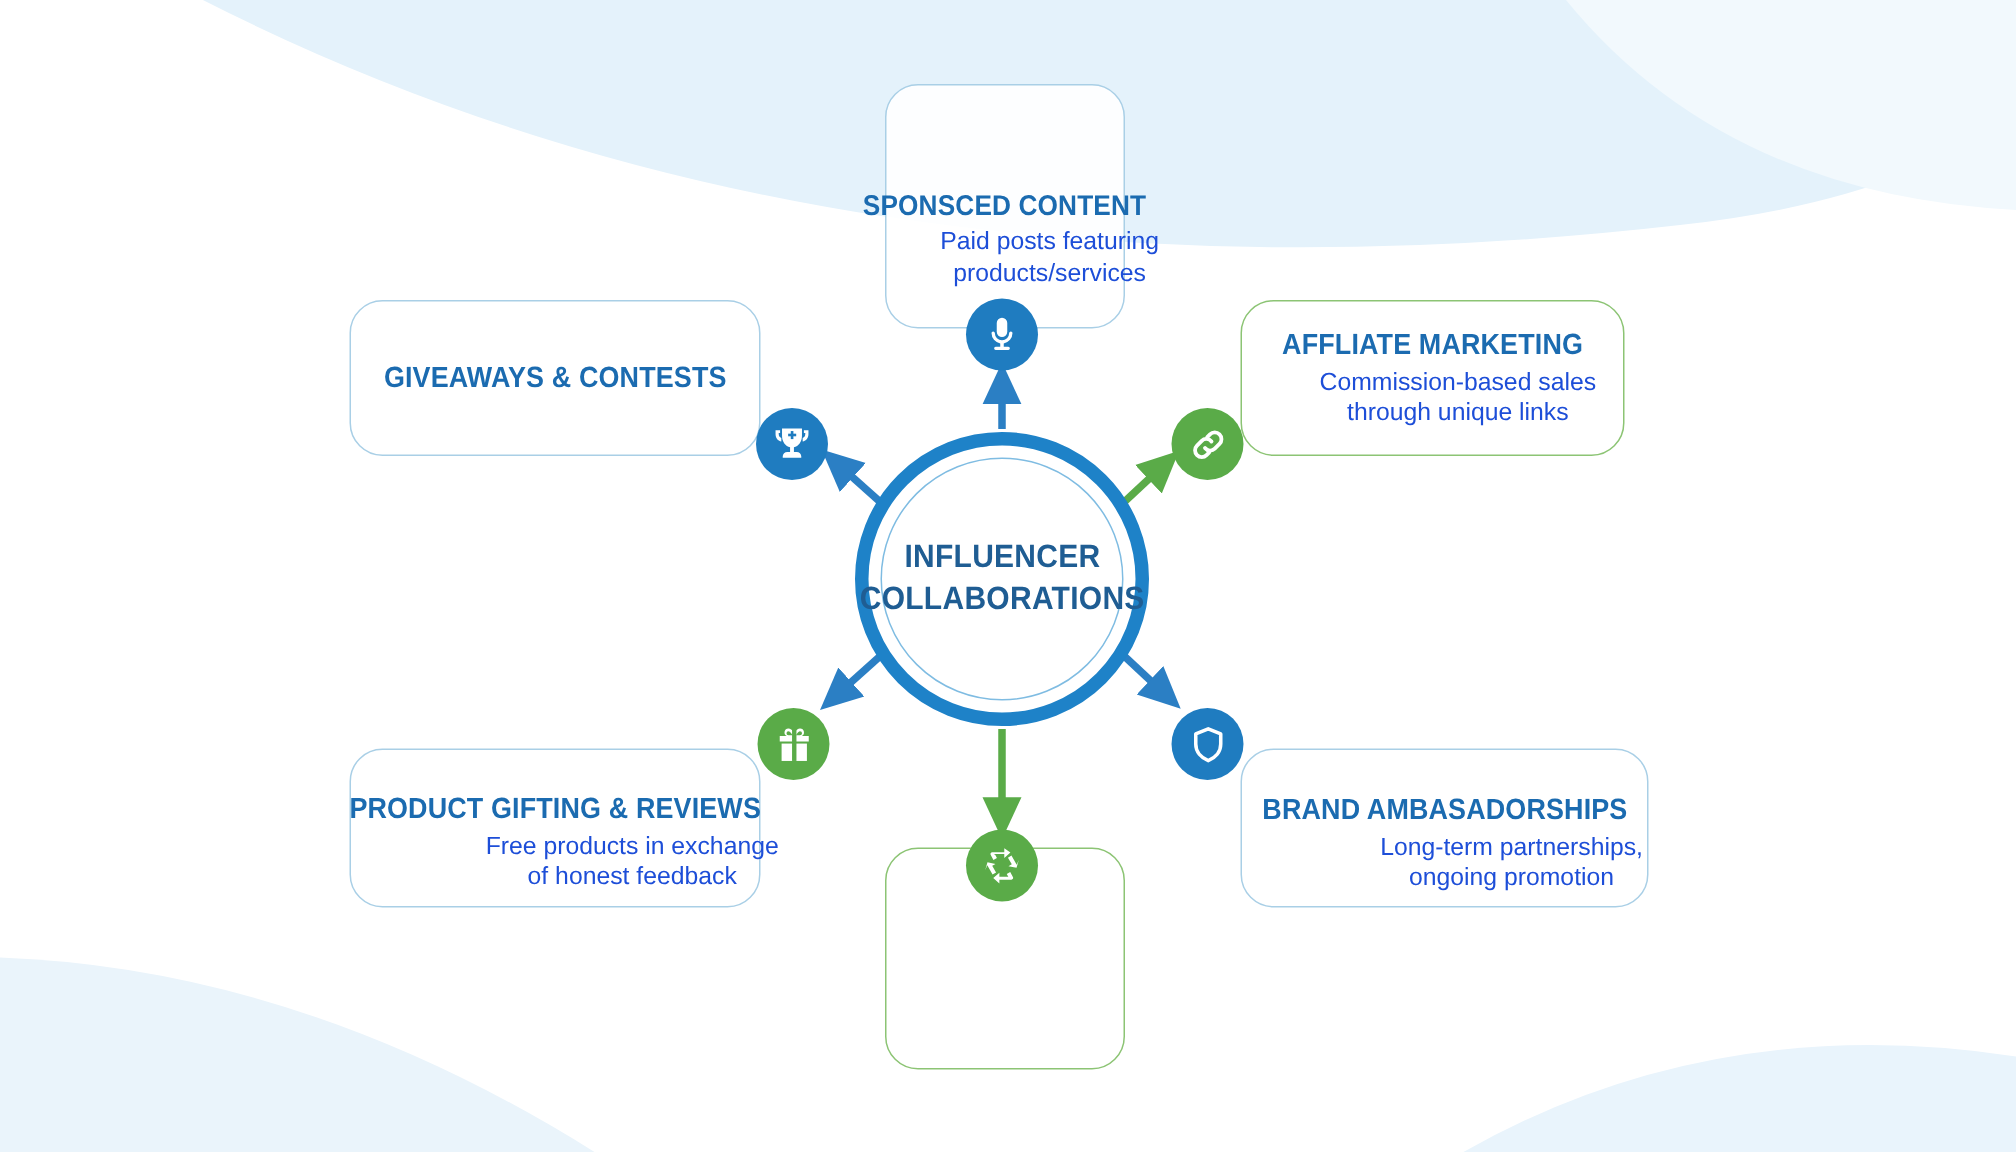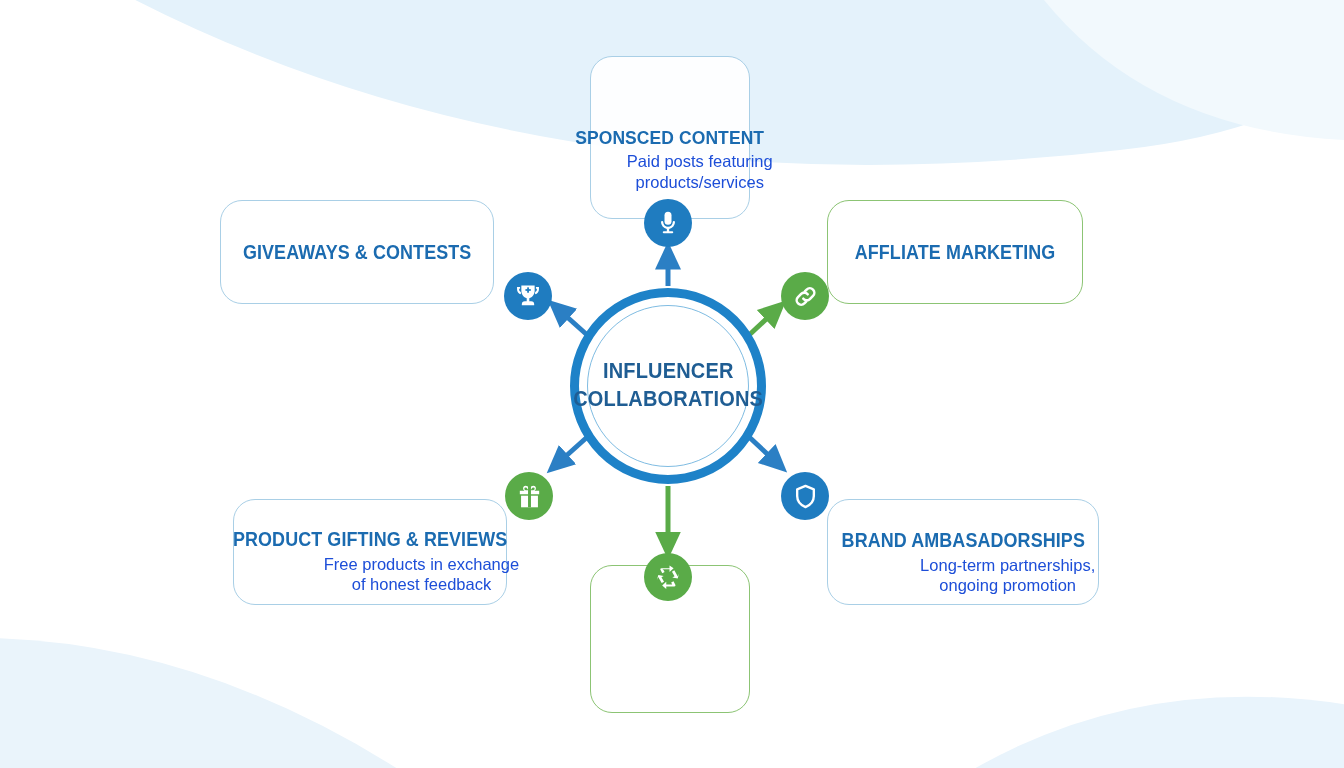--- a/index.html
+++ b/index.html
@@ -64,21 +64,21 @@
     font-size: 16.5px;
     color: #1d4ed8;
     text-align: center;
     line-height: 1.26;
     margin-top: 3px;
     white-space: pre-line;
   }
 
   
   #card-sponsored      { left: 590px; top: 56px;  width: 160px; height: 163px; }
-  #card-giveaways      { left: 220px; top: 200px; width: 274px; height: 104px; }
+  #card-giveaways      { left: 233px; top: 200px; width: 274px; height: 104px; }
   #card-affiliate      { left: 827px; top: 200px; width: 256px; height: 104px; }
   #card-gifting        { left: 233px; top: 499px; width: 274px; height: 106px; }
   #card-ambassadorship { left: 827px; top: 499px; width: 272px; height: 106px; }
   #card-bottom         { left: 590px; top: 565px; width: 160px; height: 148px; }
 
   
   #card-sponsored .card-title { font-size: 19px; }
   #card-sponsored .inner { margin-top: 44px; }
   #card-giveaways .inner,
   #card-affiliate .inner { margin-top: 2px; }
@@ -194,20 +194,22 @@
 
   <div class="card blue" id="card-giveaways">
     <div class="inner">
       <div class="card-title">GIVEAWAYS &amp; CONTESTS</div>
     </div>
   </div>
 
   <div class="card green" id="card-affiliate">
     <div class="inner">
       <div class="card-title">AFFLIATE MARKETING</div>
+      <div class="card-desc">Commission-based sales
+through unique links</div>
     </div>
   </div>
 
   <div class="card blue" id="card-ambassadorship">
     <div class="inner">
       <div class="card-title">BRAND AMBASADORSHIPS</div>
       <div class="card-desc">Long-term partnerships,
 ongoing promotion</div>
     </div>
   </div>

